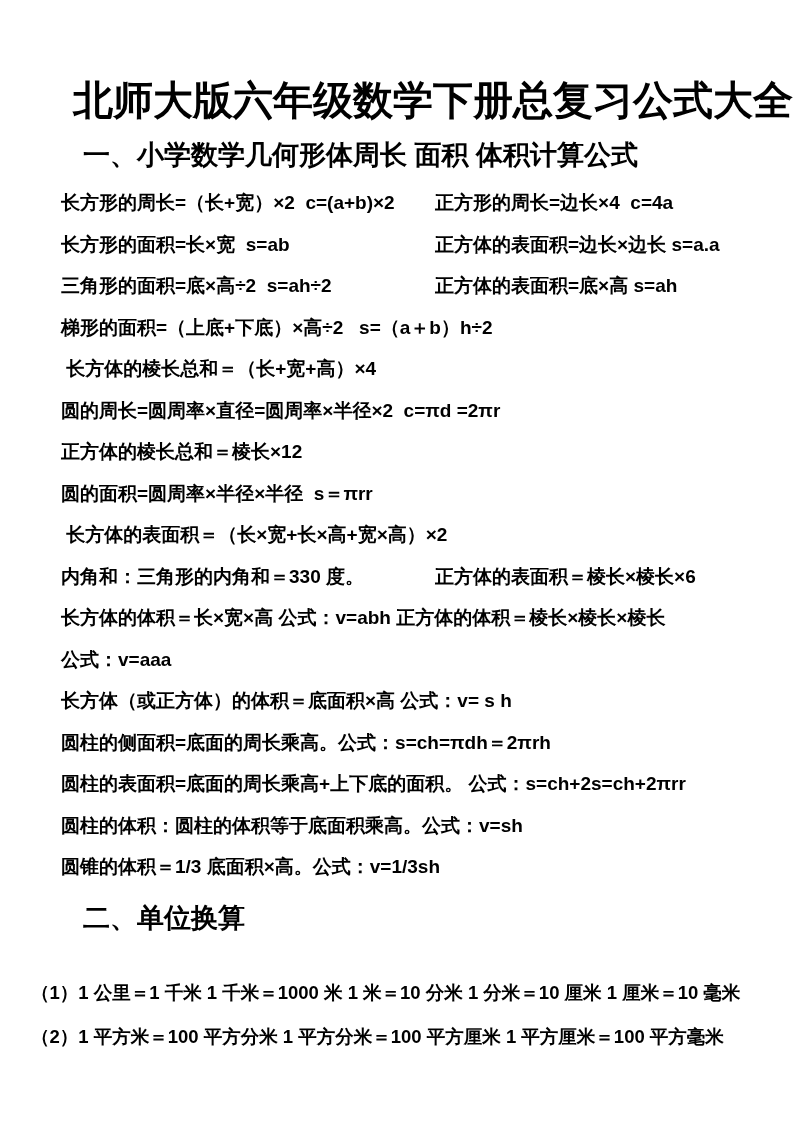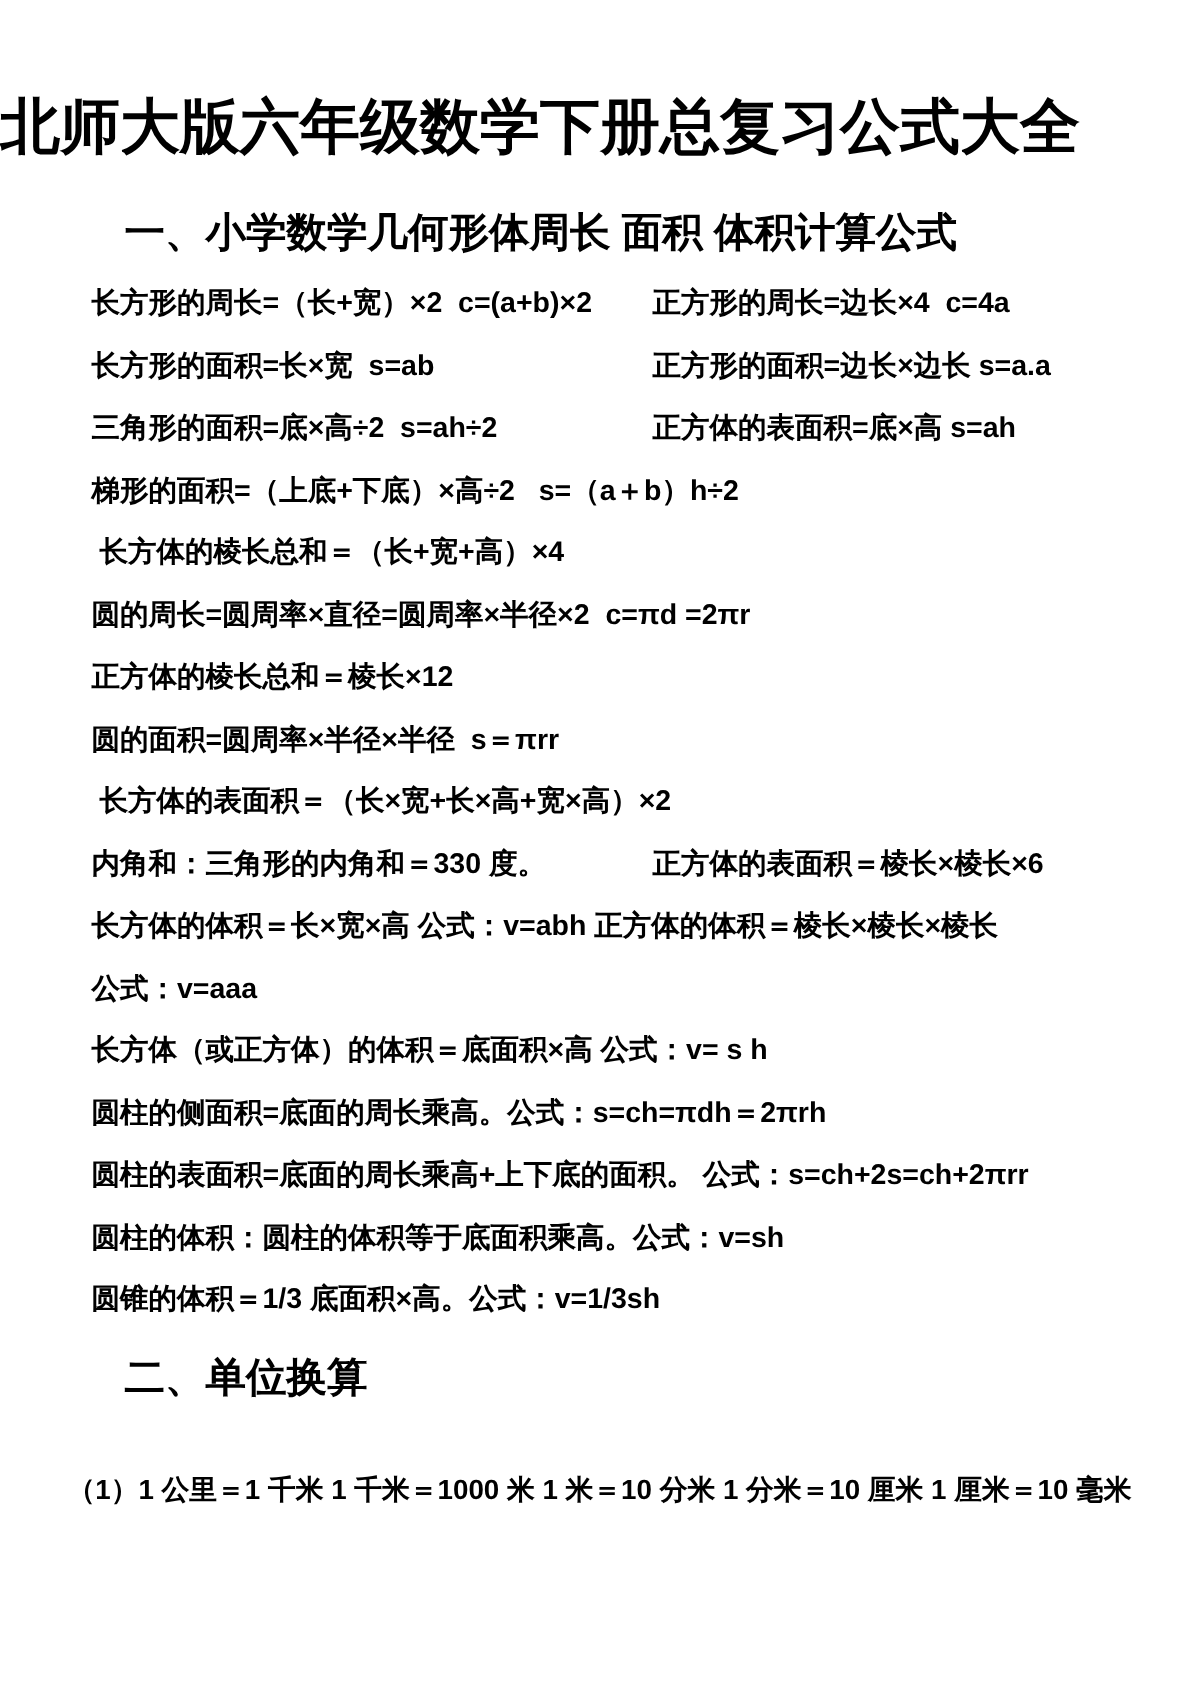--- a/index.html
+++ b/index.html
@@ -10,24 +10,24 @@
   .page {
     position: relative;
     width: 793px;
     height: 1122px;
     background: #ffffff;
     color: #000000;
     overflow: hidden;
   }
   .doc-title {
     position: absolute;
-    top: 60px;
+    top: 76px;
     left: 0;
     width: 100%;
-    text-align: left;
+    text-align: right;
     font-family: "Liberation Serif", "DejaVu Serif", serif;
     font-weight: bold;
     font-size: 40px;
     line-height: 50px;
     white-space: pre;
   }
   .section-heading {
     position: absolute;
     left: 35px;
     font-family: "Liberation Sans", "DejaVu Sans", sans-serif;
@@ -64,41 +64,41 @@
     white-space: pre;
   }
   .unit-list {
     position: absolute;
     top: 981px;
     left: 0;
     width: 793px;
   }
   .unit-line {
     height: 44px;
-    padding-left: 45px;
+    padding-left: 31px;
     box-sizing: border-box;
     font-family: "Liberation Sans", "DejaVu Sans", sans-serif;
     font-weight: bold;
     font-size: 18.5px;
     line-height: 23px;
     white-space: pre;
   }
 </style>
 </head>
 <body>
 
 <div class="page">
 
   <div class="doc-title">北师大版六年级数学下册总复习公式大全</div>
 
   <div class="section-heading heading-1">一、小学数学几何形体周长 面积 体积计算公式</div>
 
   <div class="formula-list">
     <div class="formula-line"><span>长方形的周长=（长+宽）×2  c=(a+b)×2</span><span class="col2">正方形的周长=边长×4  c=4a</span></div>
-    <div class="formula-line"><span>长方形的面积=长×宽  s=ab</span><span class="col2">正方形的面积=边长×边长 s=a.a</span></div>
+    <div class="formula-line"><span>长方形的面积=长×宽  s=ab</span><span class="col2">正方体的表面积=边长×边长 s=a.a</span></div>
     <div class="formula-line"><span>三角形的面积=底×高÷2  s=ah÷2</span><span class="col2">正方体的表面积=底×高 s=ah</span></div>
     <div class="formula-line"><span>梯形的面积=（上底+下底）×高÷2   s=（a＋b）h÷2</span></div>
     <div class="formula-line"><span> 长方体的棱长总和＝（长+宽+高）×4</span></div>
     <div class="formula-line"><span>圆的周长=圆周率×直径=圆周率×半径×2  c=πd =2πr</span></div>
     <div class="formula-line"><span>正方体的棱长总和＝棱长×12</span></div>
     <div class="formula-line"><span>圆的面积=圆周率×半径×半径  s＝πrr</span></div>
     <div class="formula-line"><span> 长方体的表面积＝（长×宽+长×高+宽×高）×2</span></div>
     <div class="formula-line"><span>内角和：三角形的内角和＝330 度。</span><span class="col2">正方体的表面积＝棱长×棱长×6</span></div>
     <div class="formula-line"><span>长方体的体积＝长×宽×高 公式：v=abh 正方体的体积＝棱长×棱长×棱长</span></div>
     <div class="formula-line"><span>公式：v=aaa</span></div>
@@ -106,15 +106,16 @@
     <div class="formula-line"><span>圆柱的侧面积=底面的周长乘高。公式：s=ch=πdh＝2πrh</span></div>
     <div class="formula-line"><span>圆柱的表面积=底面的周长乘高+上下底的面积。 公式：s=ch+2s=ch+2πrr</span></div>
     <div class="formula-line"><span>圆柱的体积：圆柱的体积等于底面积乘高。公式：v=sh</span></div>
     <div class="formula-line"><span>圆锥的体积＝1/3 底面积×高。公式：v=1/3sh</span></div>
   </div>
 
   <div class="section-heading heading-2">二、单位换算</div>
 
   <div class="unit-list">
     <div class="unit-line">（1）1 公里＝1 千米 1 千米＝1000 米 1 米＝10 分米 1 分米＝10 厘米 1 厘米＝10 毫米</div>
+    <div class="unit-line">（2）1 平方米＝100 平方分米 1 平方分米＝100 平方厘米 1 平方厘米＝100 平方毫米</div>
   </div>
 
 </div>
 
 </body></html>

